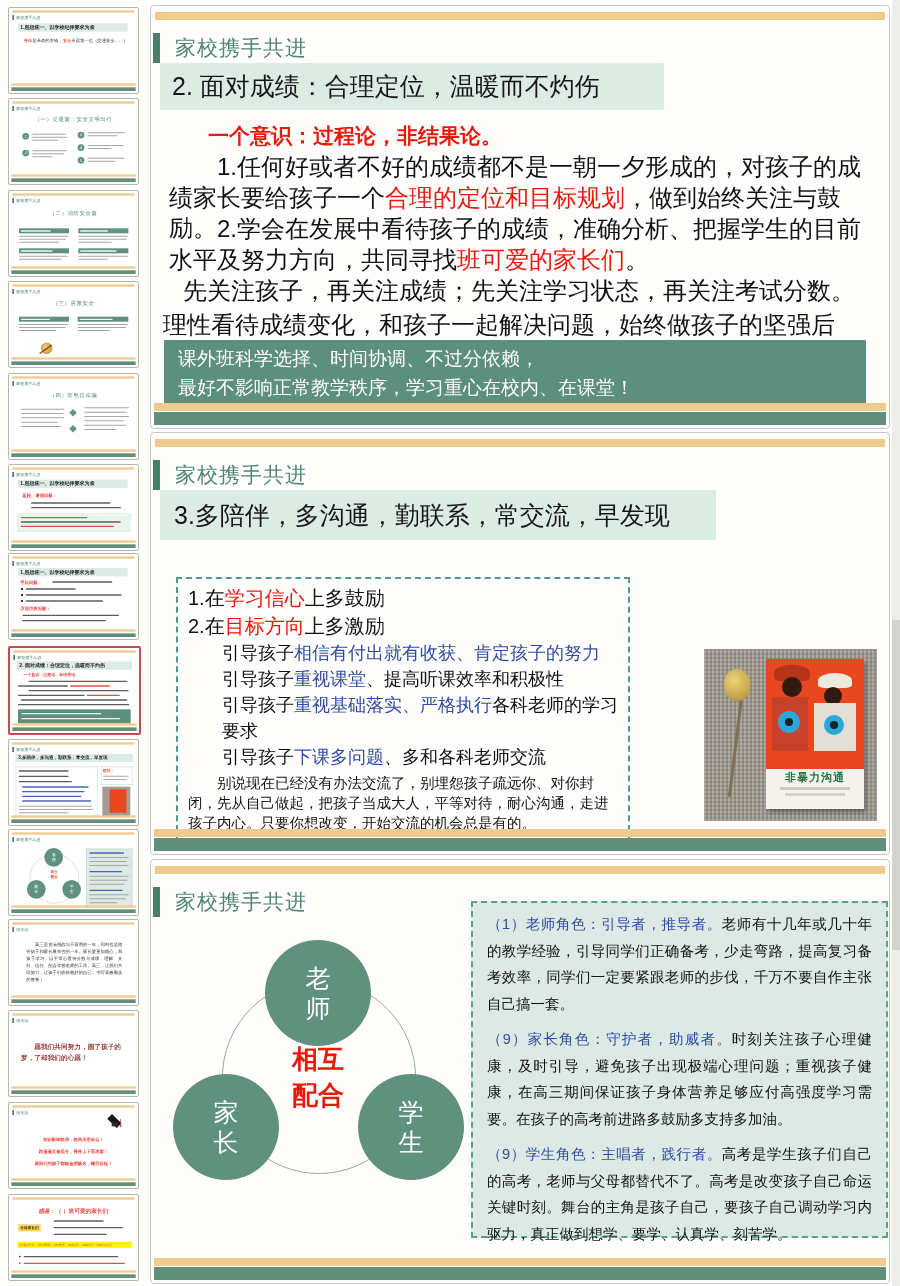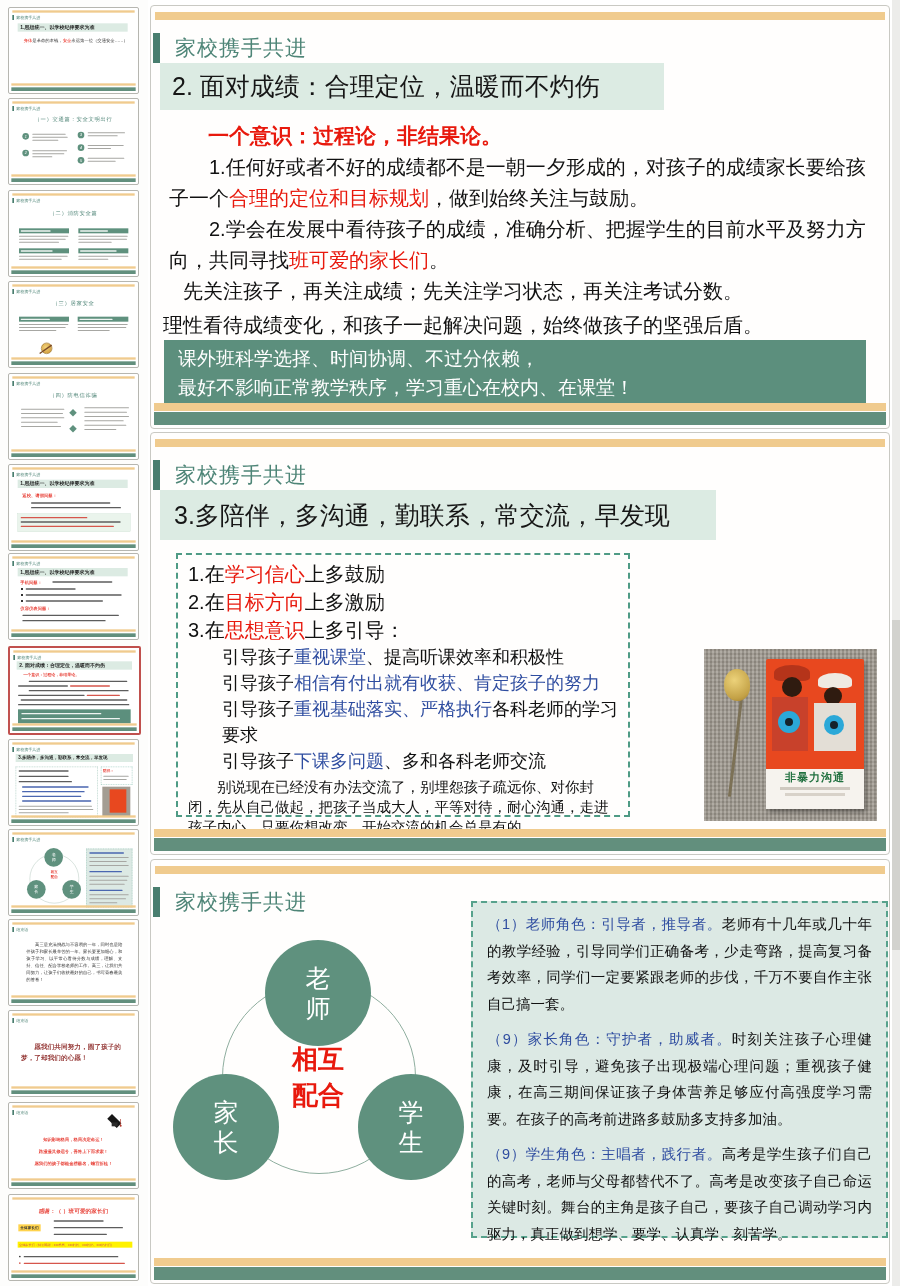--- a/index.html
+++ b/index.html
@@ -41,27 +41,27 @@
   .bar-bg{position:absolute;left:3px;right:3px;bottom:3px;height:13px;background:#628f7d;}
   .s-head{position:absolute;top:27px;left:0;height:30px;display:flex;align-items:center;}
   .h-tab{width:7px;height:30px;background:#497e6f;margin-left:2px;}
   .h-text{margin-left:15px;font-size:21px;color:#4e8577;letter-spacing:1px;}
   .c-red{color:#e8190d;}
   .c-blue{color:#2f4da0;}
   
   .s1-title{position:absolute;left:9px;top:57px;width:492px;height:47px;background:#dcebe3;
     font-size:25px;line-height:47px;padding-left:12px;color:#161616;}
   .s1-lead{position:absolute;left:57px;top:116px;font-size:21px;font-weight:bold;}
-  .s1-p{position:absolute;left:18px;width:706px;font-size:20px;line-height:30.5px;color:#111;margin:0;}
+  .s1-p{position:absolute;left:18px;width:706px;font-size:24px;line-height:30.5px;color:#111;margin:0;}
   .s1-box{position:absolute;left:13px;top:334px;width:674px;background:#5c8f7d;color:#fff;
     font-size:19px;line-height:29px;padding:4px 14px;white-space:pre-line;}
   
   .s2-title{position:absolute;left:9px;top:57px;width:542px;height:50px;background:#dcebe3;
     font-size:25px;line-height:50px;padding-left:14px;color:#161616;}
-  .s2-lbox{position:absolute;left:25px;top:120px;width:430px;height:250px;border:2px dashed #4f9b85;padding:5px 10px;}
+  .s2-lbox{position:absolute;left:25px;top:144px;width:430px;height:250px;border:2px dashed #4f9b85;padding:5px 10px;}
   .l-big{font-size:20px;line-height:28px;color:#111;}
   .l-guide{font-size:18px;line-height:26px;padding-left:34px;color:#111;}
   .l-para{font-size:14.5px;line-height:20px;margin-top:3px;color:#111;}
   .s2-cbox{position:absolute;left:540px;top:122px;width:169px;height:78px;border:2px dashed #4aa18d;
     padding:5px 9px;line-height:22px;}
   .s2-cbox .bt{font-size:22px;font-weight:bold;letter-spacing:2px;}
   .s2-cbox .bb{font-size:15px;color:#111;}
   .photo{position:absolute;left:553px;top:216px;width:173px;height:172px;background:#9e988e;overflow:hidden;
     background-image:repeating-linear-gradient(90deg,rgba(255,255,255,.12)0 2px,rgba(0,0,0,.08)2px 4px),
                      repeating-linear-gradient(0deg,rgba(255,255,255,.08)0 2px,rgba(0,0,0,.06)2px 4px);}
@@ -462,23 +462,22 @@
     <section class="card" style="top:432px;height:421px">
       <i class="bar-top"></i>
       <div class="s-head">
         <i class="h-tab"></i>
         <span class="h-text">家校携手共进</span>
       </div>
       <div class="s2-title">3.多陪伴，多沟通，勤联系，常交流，早发现</div>
       <div class="s2-lbox">
         <div class="l-big"><span>1.在</span><span class="c-red">学习信心</span><span>上多鼓励</span></div>
         <div class="l-big"><span>2.在</span><span class="c-red">目标方向</span><span>上多激励</span></div>
-        <div class="l-big"><span>3.在</span><span class="c-red">思想意识</span><span>上多引导：</span></div>
+        <div class="l-guide"><span>引导孩子</span><span class="c-blue">相信有付出就有收获、肯定孩子的努力</span></div>
         <div class="l-guide"><span>引导孩子</span><span class="c-blue">重视课堂</span><span>、提高听课效率和积极性</span></div>
-        <div class="l-guide"><span>引导孩子</span><span class="c-blue">相信有付出就有收获、肯定孩子的努力</span></div>
         <div class="l-guide"><span>引导孩子</span><span class="c-blue">重视基础落实、严格执行</span><span>各科老师的学习要求</span></div>
         <div class="l-guide"><span>引导孩子</span><span class="c-blue">下课多问题</span><span>、多和各科老师交流</span></div>
         <div class="l-para">　　别说现在已经没有办法交流了，别埋怨孩子疏远你、对你封闭，先从自己做起，把孩子当成大人，平等对待，耐心沟通，走进孩子内心。只要你想改变，开始交流的机会总是有的。</div>
       </div>
       <div class="photo">
         <i class="flw-stem"></i>
         <i class="flw-head"></i>
         <div class="bk">
           <i style="left:8px;top:6px;width:36px;height:16px;background:#b5341a;border-radius:50% 50% 20% 20%"></i>
           <i style="left:16px;top:18px;width:20px;height:20px;border-radius:50%;background:#2f1b10"></i>

